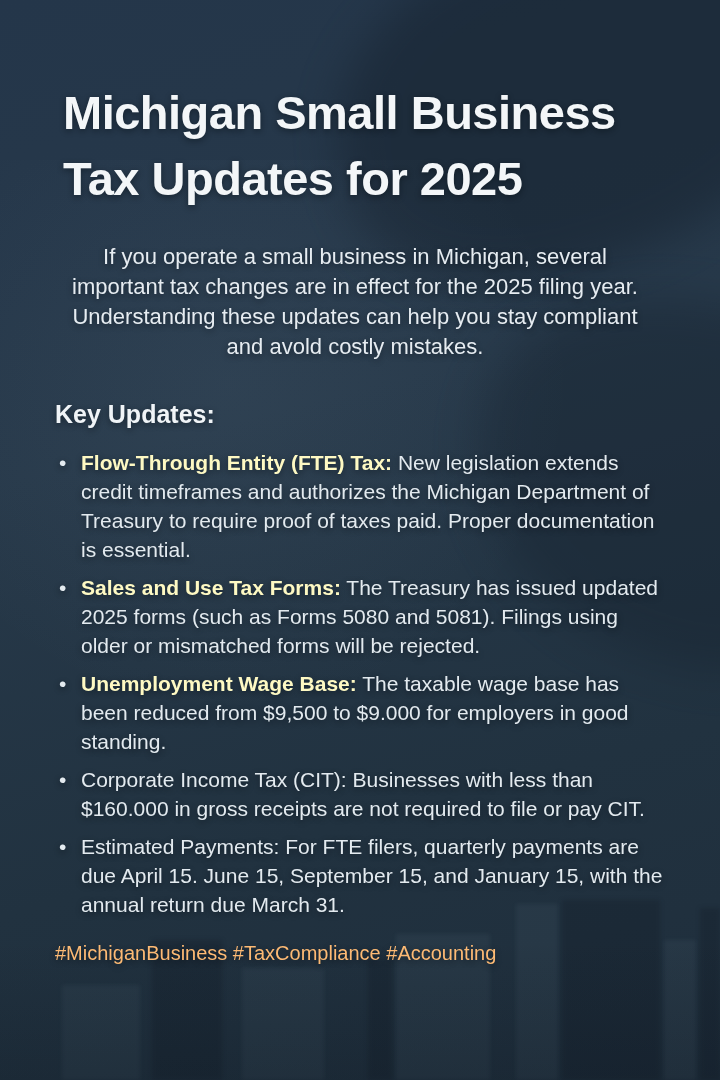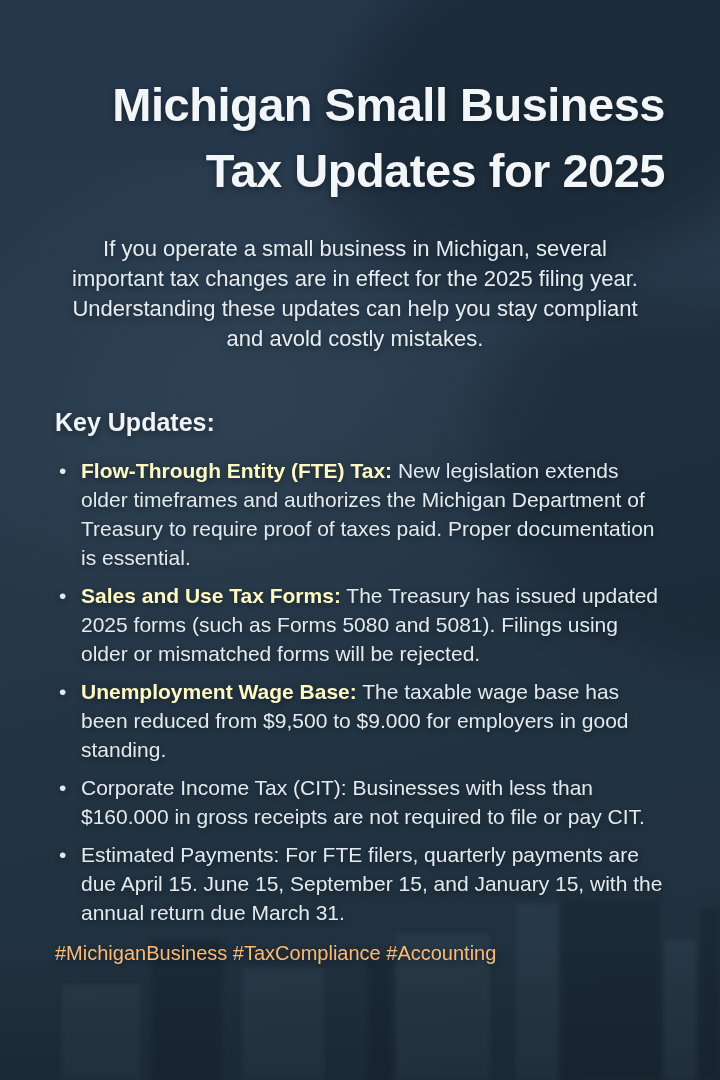--- a/index.html
+++ b/index.html
@@ -67,42 +67,41 @@
   
   .content {
     position: relative;
     z-index: 2;
     padding: 0 55px;
     color: #e3eaef;
   }
   .shadowed { text-shadow: 0 2px 6px rgba(4, 10, 16, 0.45); }
 
   .title {
-    margin: 0;
+    margin: 8px;
     padding-top: 72px;
     font-size: 47px;
     line-height: 66px;
     font-weight: 700;
     letter-spacing: -0.5px;
     color: #f3f6f8;
-    text-align: right;
   }
   .title span { display: block; }
 
   .intro {
     margin: 30px 0 0 0;
     width: 600px;
     font-size: 22px;
     line-height: 30px;
     color: #e6ecf1;
     text-align: center;
   }
 
   .section-heading {
-    margin: 52px 0 0 0;
+    margin: 36px 0 0 0;
     font-size: 25px;
     line-height: 32px;
     font-weight: 700;
     color: #f0f4f7;
   }
 
   .bullets {
     list-style: none;
     margin: 18px 0 0 0;
     padding: 0;
@@ -160,21 +159,21 @@
     <span>Tax Updates for 2025</span>
   </h1>
 
   <p class="intro shadowed">If you operate a small business in Michigan, several important tax changes are in effect for the 2025 filing year. Understanding these updates can help you stay compliant and avold costly mistakes.</p>
 
   <h2 class="section-heading shadowed">Key Updates:</h2>
 
   <ul class="bullets">
     <li class="bullet-item shadowed">
       <span class="bullet-dot">•</span>
-      <span class="bullet-body"><span class="bullet-lead strong">Flow-Through Entity (FTE) Tax:</span> <span>New legislation extends older timeframes and authorizes the Michigan Department of Treasury to require proof of taxes paid. Proper documentation is essential.</span></span>
+      <span class="bullet-body"><span class="bullet-lead strong">Flow-Through Entity (FTE) Tax:</span> <span>New legislation extends credit timeframes and authorizes the Michigan Department of Treasury to require proof of taxes paid. Proper documentation is essential.</span></span>
     </li>
     <li class="bullet-item shadowed">
       <span class="bullet-dot">•</span>
       <span class="bullet-body"><span class="bullet-lead strong">Sales and Use Tax Forms:</span> <span>The Treasury has issued updated 2025 forms (such as Forms 5080 and 5081). Filings using older or mismatched forms will be rejected.</span></span>
     </li>
     <li class="bullet-item shadowed">
       <span class="bullet-dot">•</span>
       <span class="bullet-body"><span class="bullet-lead strong">Unemployment Wage Base:</span> <span>The taxable wage base has been reduced from $9,500 to $9.000 for employers in good standing.</span></span>
     </li>
     <li class="bullet-item shadowed">

